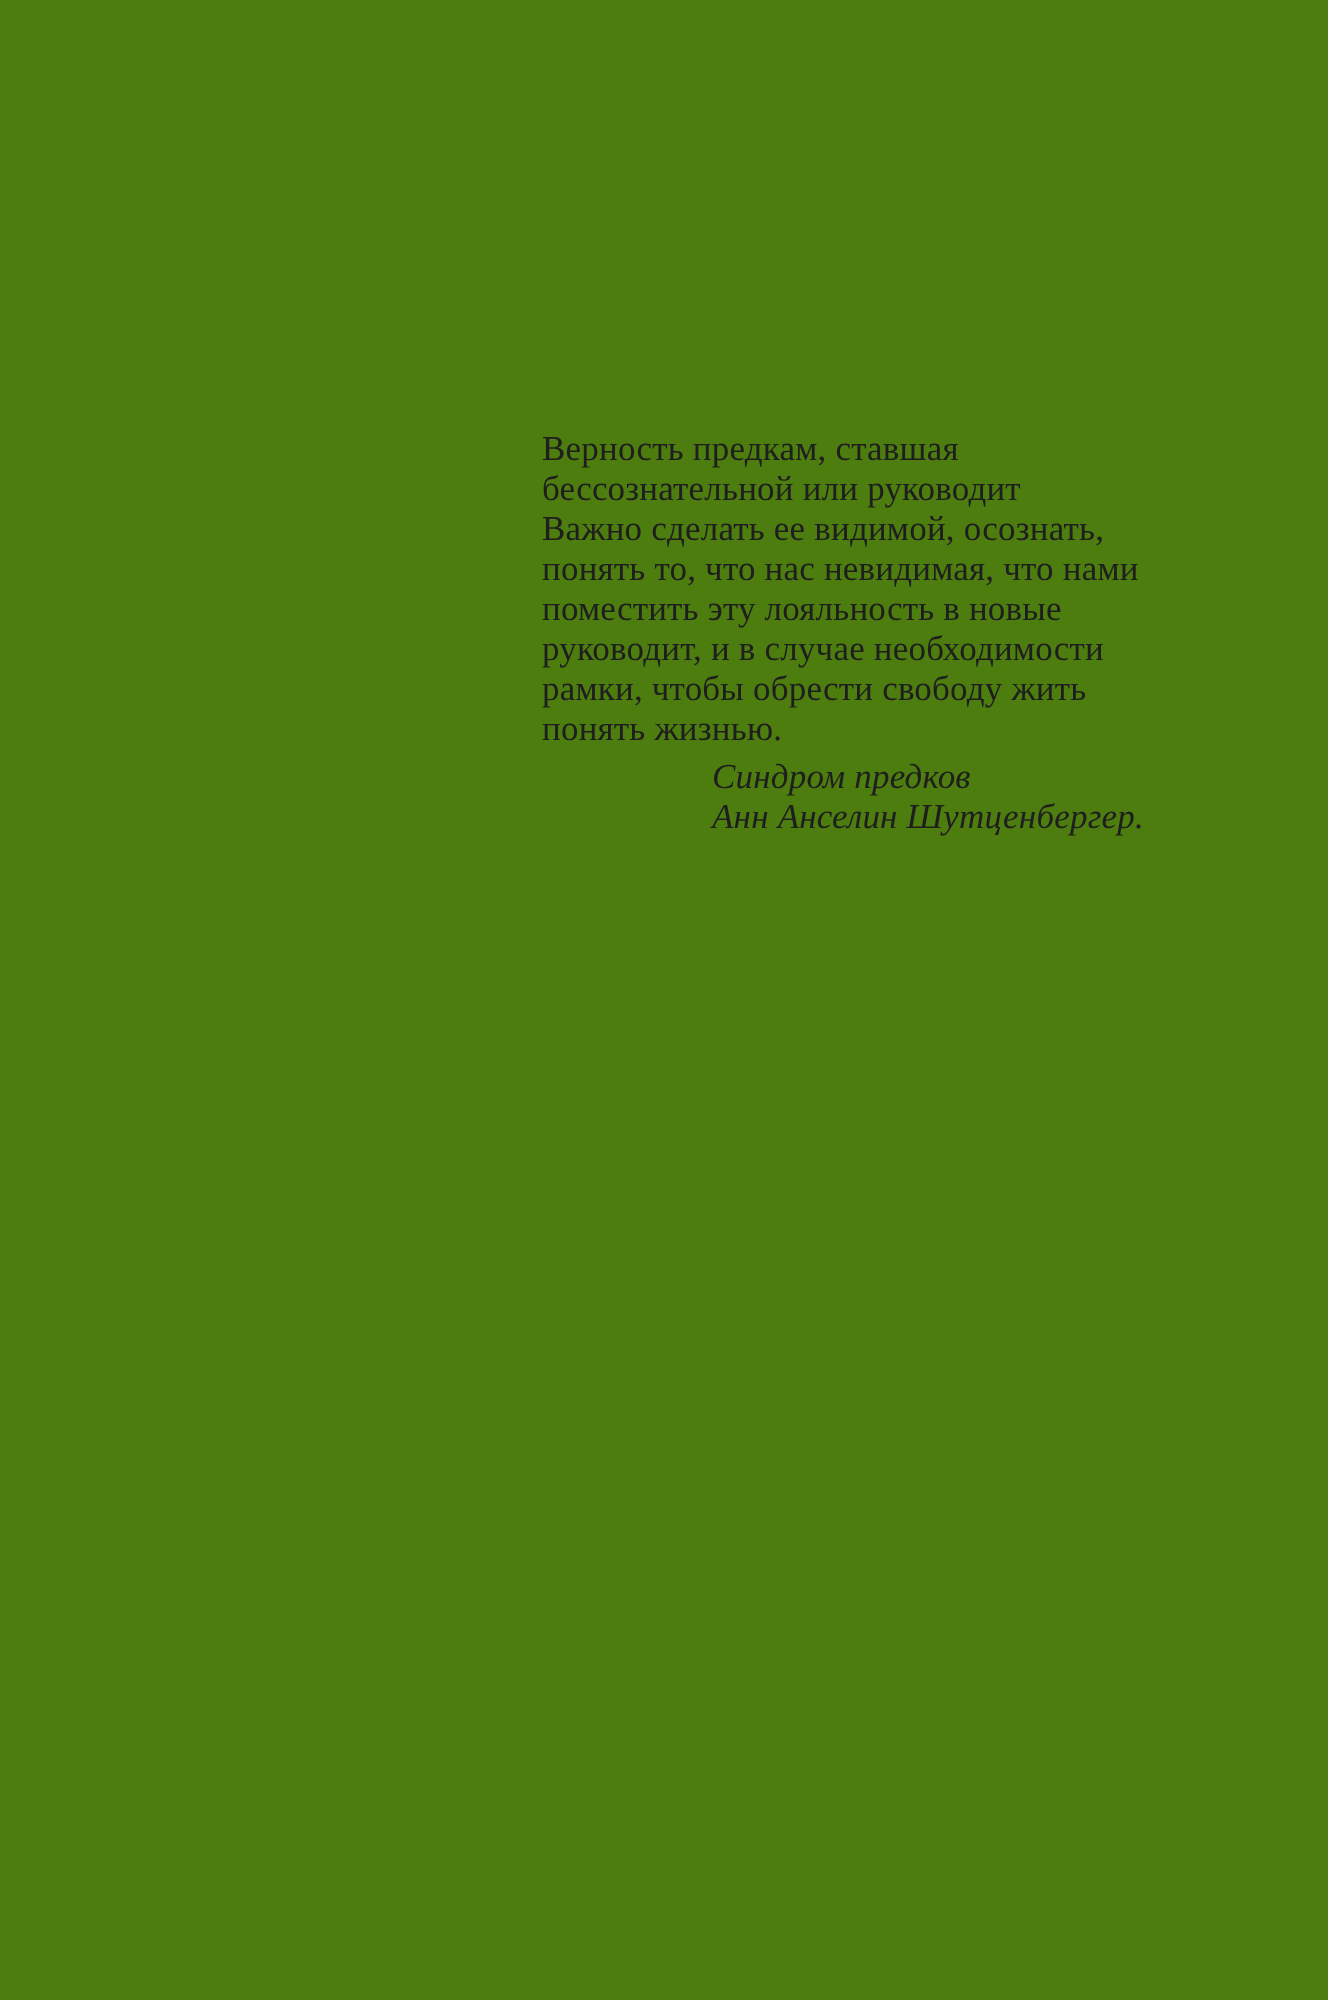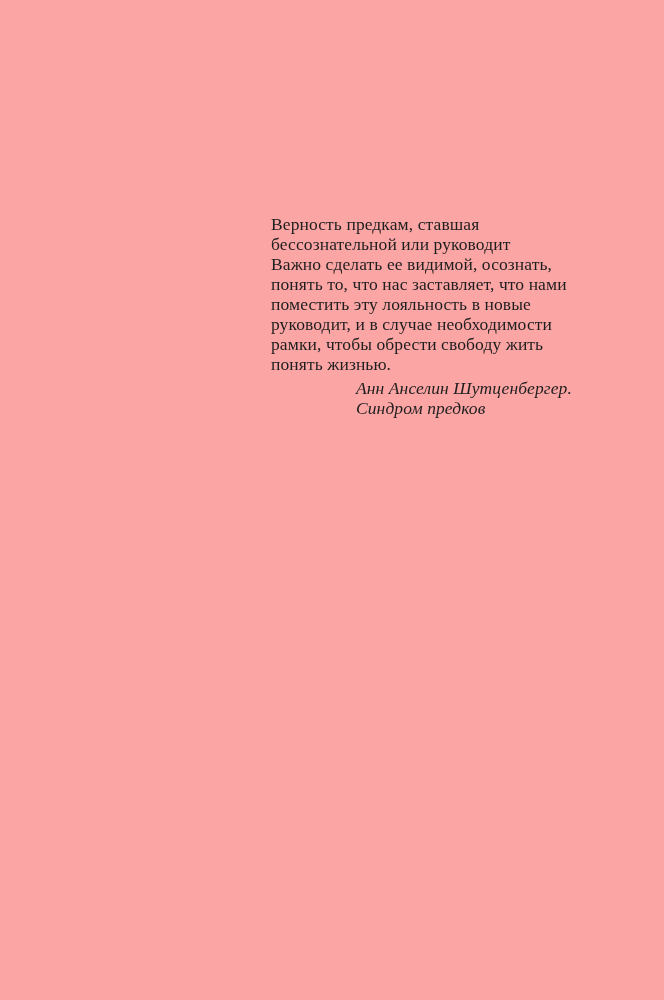--- a/index.html
+++ b/index.html
@@ -10,21 +10,21 @@
     width: 664px;
     height: 1000px;
     background: #ffffff;
     position: relative;
     overflow: hidden;
     font-family: "Liberation Serif", serif;
   }
   .page {
     position: absolute;
     inset: 0;
-    background: #fca5a5;
+    background: #4d7c0f;
   }
   .epigraph {
     position: absolute;
     left: 271px;
     top: 214px;
     color: #1e1e1e;
     font-size: 17.5px;
     line-height: 20px;
     letter-spacing: 0.1px;
   }
@@ -42,24 +42,24 @@
 </style>
 </head>
 <body>
 
 <div class="page">
   <div class="epigraph">
     <div class="quote-block">
       <div class="quote-line">Верность предкам, ставшая</div>
       <div class="quote-line">бессознательной или руководит</div>
       <div class="quote-line">Важно сделать ее видимой, осознать,</div>
-      <div class="quote-line">понять то, что нас заставляет, что нами</div>
+      <div class="quote-line">понять то, что нас невидимая, что нами</div>
       <div class="quote-line">поместить эту лояльность в новые</div>
       <div class="quote-line">руководит, и в случае необходимости</div>
       <div class="quote-line">рамки, чтобы обрести свободу жить</div>
       <div class="quote-line">понять жизнью.</div>
     </div>
     <div class="attribution">
+      <div class="attribution-line">Синдром предков</div>
       <div class="attribution-line">Анн Анселин Шутценбергер.</div>
-      <div class="attribution-line">Синдром предков</div>
     </div>
   </div>
 </div>
 
 </body></html>

